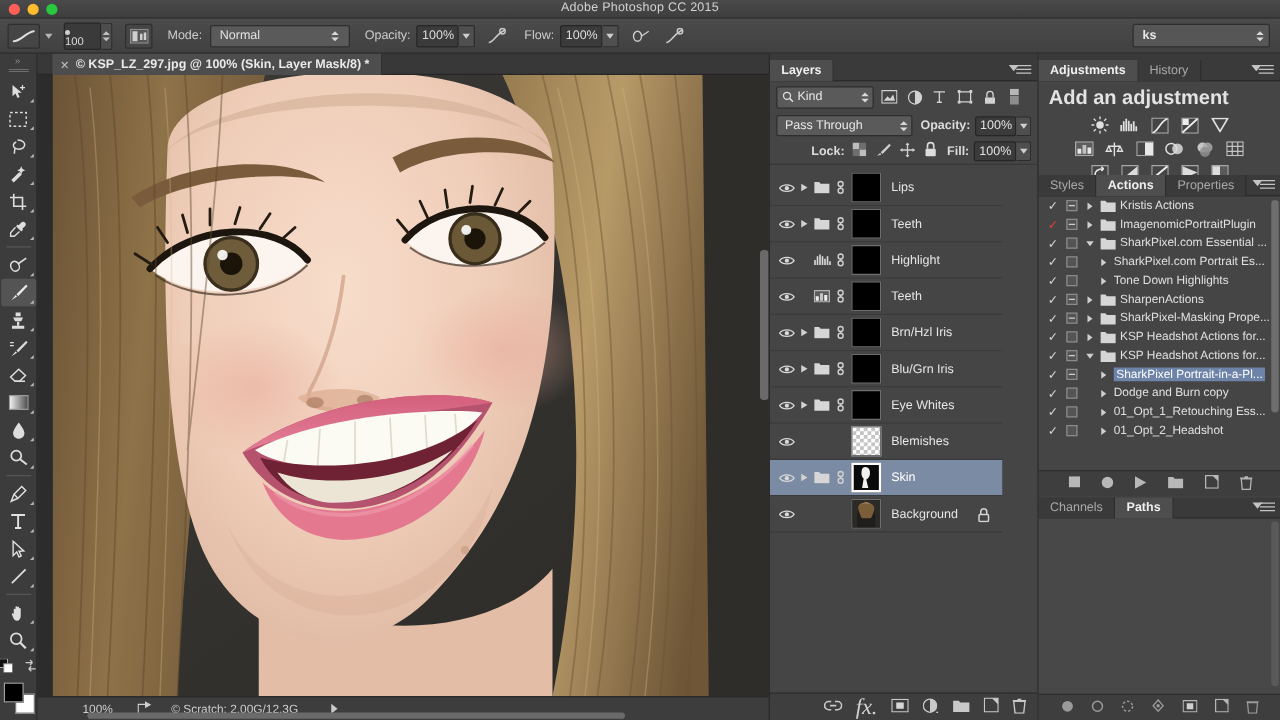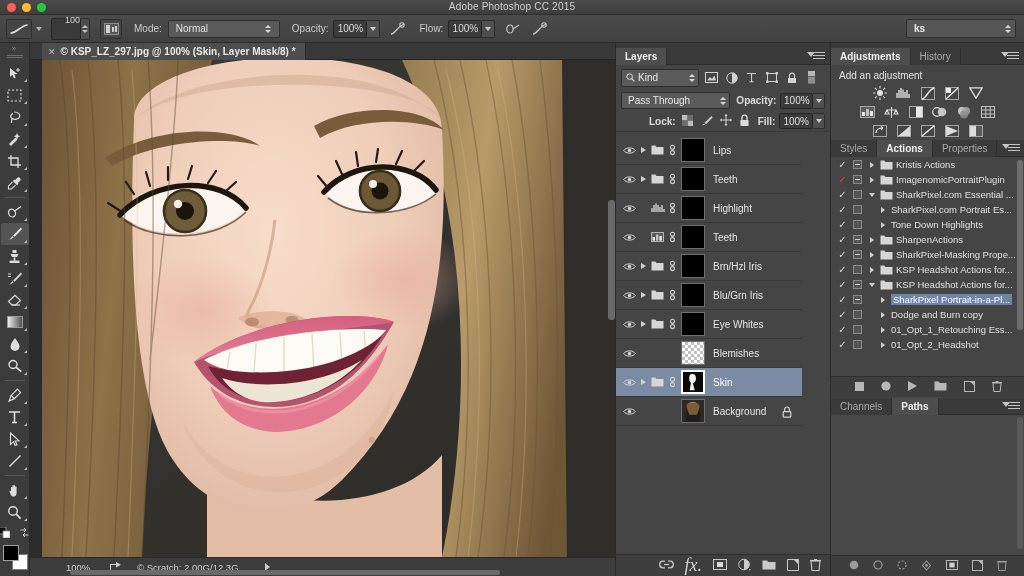--- a/index.html
+++ b/index.html
@@ -35,21 +35,21 @@
     display:flex; align-items:center; padding-left:6px; gap:0px;
   }
   .brushprev{
     width:26px;height:20px;background:#454545;border:1px solid #2f2f2f;border-radius:2px;
     display:flex;align-items:center;justify-content:center;
   }
   .brushprev svg{ display:block; }
   .tiny-caret{ width:0;height:0;border-left:3px solid transparent;border-right:3px solid transparent;border-top:4px solid #b5b5b5; margin-left:4px;}
   .brushsize{
     margin-left:9px; width:30px;height:22px;background:#3a3a3a;border:1px solid #272727;border-radius:2px;
-    display:flex;flex-direction:column;align-items:flex-end;justify-content:flex-end; padding-bottom:14px;
+    display:flex;flex-direction:column;align-items:flex-start;justify-content:flex-end; padding-bottom:1px;
   }
   .brushsize .dot{ width:4px;height:4px;border-radius:50%;background:#cfcfcf;margin-bottom:1px;margin-top:2px;}
   .brushsize .num{ font-size:9px;color:#dadada;line-height:9px;}
   .stepper{
     width:9px;height:22px;background:#4d4d4d;border:1px solid #2c2c2c;border-left:none;border-radius:0 2px 2px 0;
     display:flex;flex-direction:column;align-items:center;justify-content:center;gap:2px;
   }
   .stepper i{ width:0;height:0;border-left:3px solid transparent;border-right:3px solid transparent; }
   .stepper i.up{ border-bottom:3px solid #c0c0c0;}
   .stepper i.dn{ border-top:3px solid #c0c0c0;}
@@ -193,21 +193,21 @@
   .locklayer{ position:absolute;right:10px;top:9px;}
   .lp-btns{
     position:absolute;left:0;bottom:0;width:215px;height:22px;background:#3e3e3e;border-top:1px solid #2e2e2e;
     display:flex;align-items:center;justify-content:flex-end;gap:11px;padding-right:10px;
   }
 
   
   .rightdock{ position:absolute;left:830px;top:43px;width:194px;height:533px;background:#454545;border-left:1px solid #2a2a2a;}
   .rd-grip{ height:5px;background:#3a3a3a;}
   .adjpanel{ height:92px;background:#454545;}
-  .adj-title{ font-size:10px;color:#e3e3e3;font-weight:normal;padding:5px 0 4px 8px;}
+  .adj-title{ font-size:16px;color:#e3e3e3;font-weight:bold;padding:5px 0 4px 8px;}
   .adj-rows{ padding:0 8px;}
   .adj-row{ display:flex;gap:5px;justify-content:center;margin-bottom:3px;}
   .adj-ic{ width:19px;height:16px;display:flex;align-items:center;justify-content:center;}
   .actpanel{ position:absolute;left:0;top:97px;width:194px;height:257px;background:#454545;}
   .actlist{ position:absolute;left:0;top:17px;width:194px;height:218px;overflow:hidden;}
   .arow{ display:flex;align-items:center;height:15px;padding-left:4px;font-size:9.5px;color:#e0e0e0;white-space:nowrap;}
   .arow.sel .aname{ background:#6d84a8;color:#fff;padding:0 2px;}
   .acheck{ width:15px;text-align:center;color:#d8d8d8;font-size:10px;}
   .acheck.red{ color:#e0443a;}
   .abox{ width:15px;display:flex;align-items:center;justify-content:center;}

